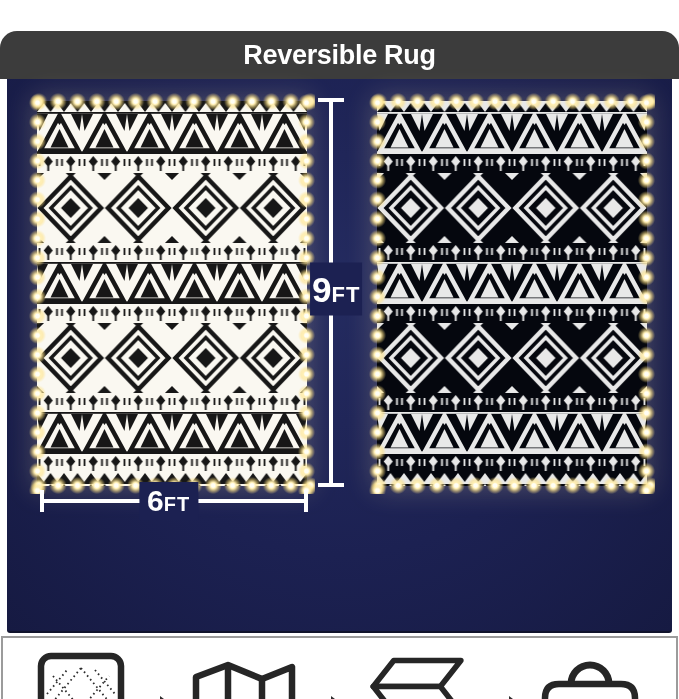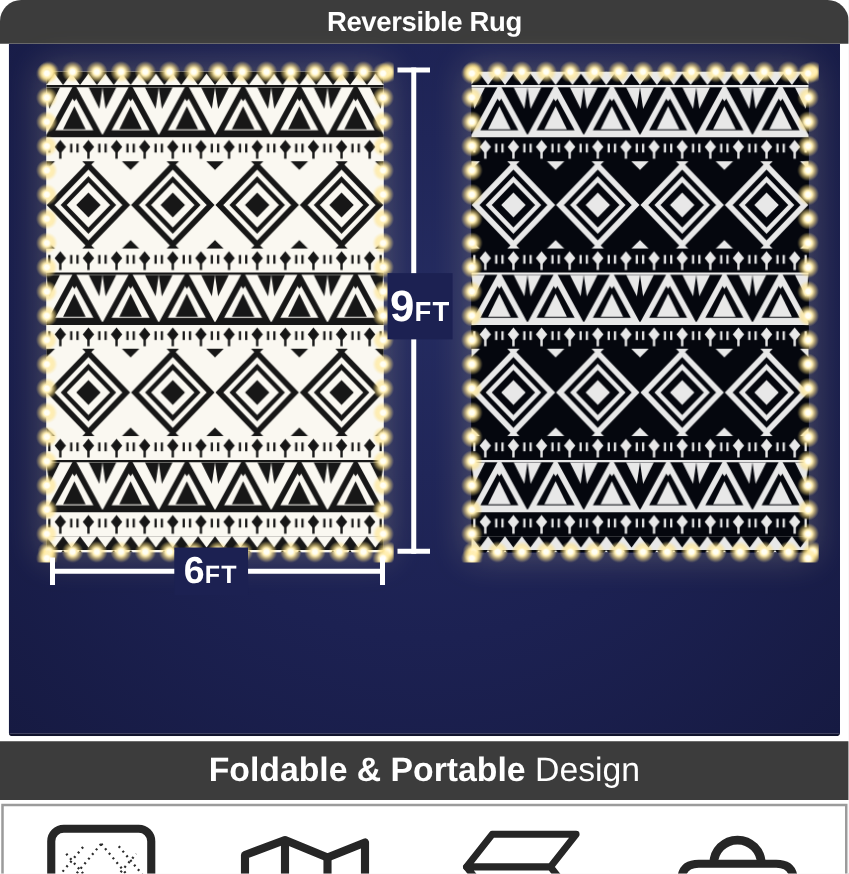--- a/index.html
+++ b/index.html
@@ -1,22 +1,22 @@
 <!DOCTYPE html>
 <html><head>
 <meta charset="utf-8">
 <style>
   html,body{margin:0;padding:0;background:#ffffff;}
   .page{position:relative;width:679px;height:699px;background:#ffffff;overflow:hidden;
         font-family:"Liberation Sans","DejaVu Sans",sans-serif;}
 
   
-  .banner{height:35px;background:#3c3c3c;border-radius:17px 17px 0 0;
+  .banner{height:48px;background:#3c3c3c;border-radius:17px 17px 0 0;
           display:flex;align-items:center;justify-content:center;
-          color:#ffffff;font-size:22px;letter-spacing:-0.3px;white-space:pre;}
+          color:#ffffff;font-size:27px;letter-spacing:-0.3px;white-space:pre;margin-top:31px;}
   .banner .t-bold{font-weight:bold;}
 
   
   .navy{position:relative;height:554px;margin:0 7px;
         background:radial-gradient(ellipse at 50% 38%, #242b60 0%, #1c2152 55%, #161a42 100%);
         border-bottom:2px solid #10132c;box-sizing:border-box;border-radius:0 0 3px 3px;}
 
   .rug{position:absolute;top:22px;width:270px;height:385px;
        box-shadow:0 0 26px 4px rgba(255,238,170,.22);}
   .rug-left{left:30px;}
@@ -181,23 +181,20 @@
       <span class="dim-label-v"><span class="val">9</span><span class="unit">FT</span></span>
     </div>
 
     <div class="dim-h">
       <span class="tick tick-l"></span>
       <span class="tick tick-r"></span>
       <span class="dim-label-h"><span class="val">6</span><span class="unit">FT</span></span>
     </div>
   </div>
 
-  <div class="bar2">
-    <span class="t-bold">Foldable &amp; Portable</span><span> Design</span>
-  </div>
 
   <div class="steps">
 
     <span class="step-icon">
       <svg width="88" height="112" viewBox="0 0 88 112">
         <rect x="4" y="4" width="80" height="104" rx="10" fill="#ffffff" stroke="#262626" stroke-width="6.5"></rect>
         <g fill="none" stroke="#2b2b2b" stroke-width="1.8" stroke-dasharray="1.6 3.2">
           <path d="M16,24 L72,90"></path>
           <path d="M16,90 L72,24"></path>
           <path d="M44,16 L78,57 L44,98 L10,57 Z"></path>

